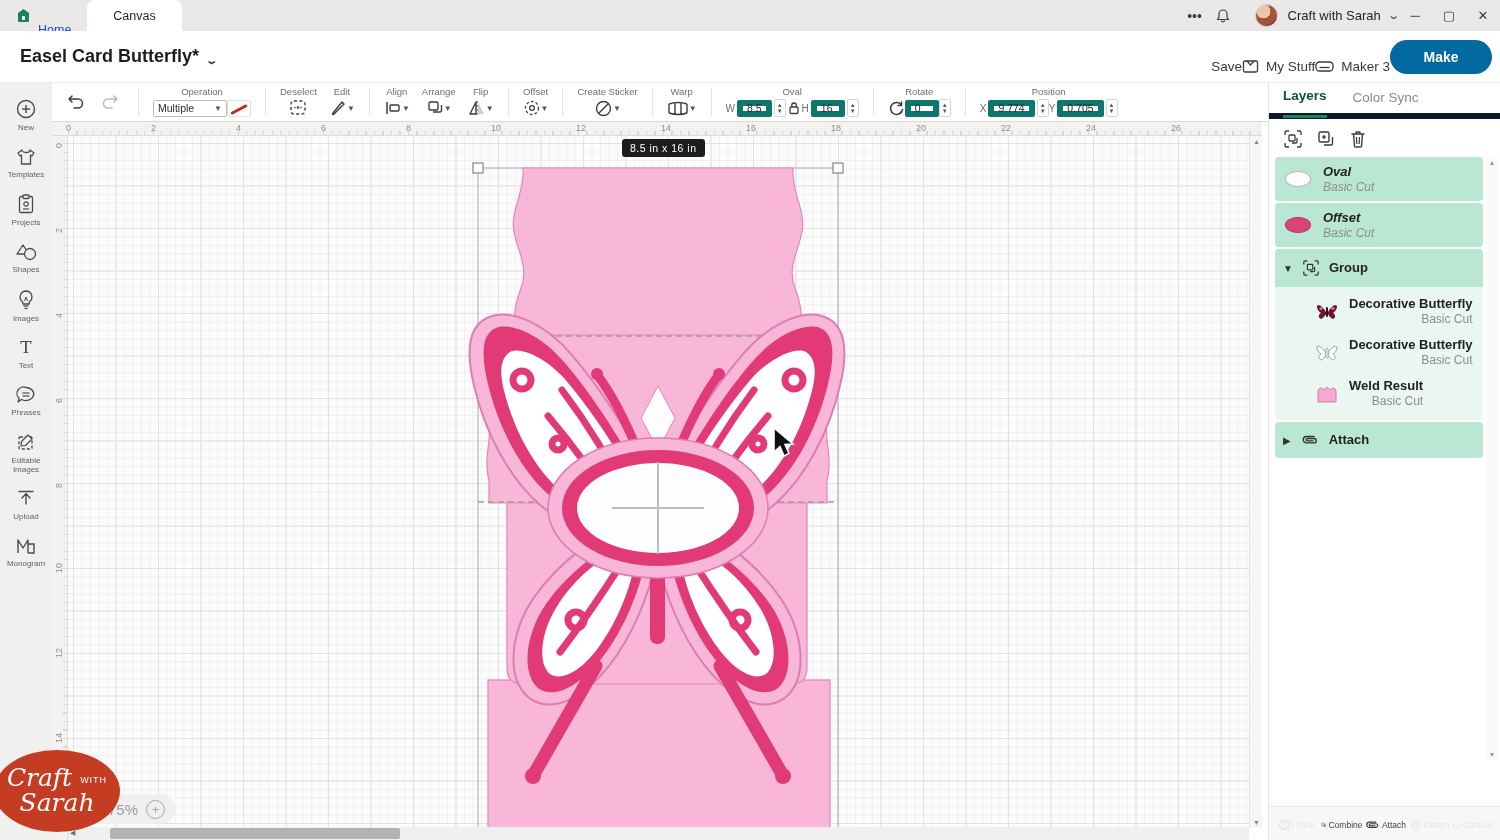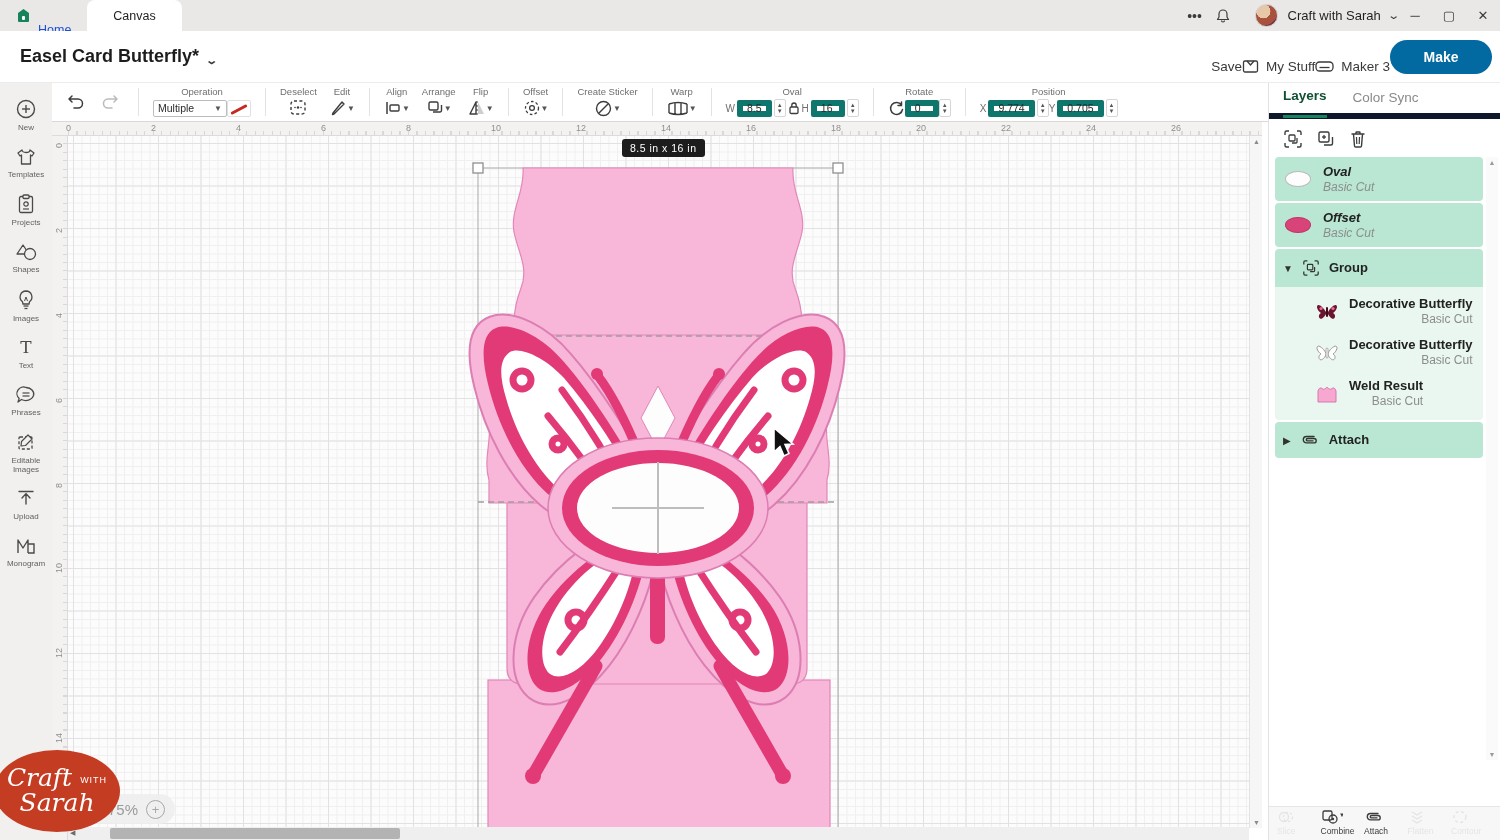--- a/index.html
+++ b/index.html
@@ -100,21 +100,21 @@
   .crow { display:flex; align-items:center; gap:10px; padding:5px 8px 5px 40px;text-align:right; }
   .oval-thumb { width:26px; height:16px; border-radius:50%; background:#fdfdfd; border:1.5px solid #b9b9b9; }
   .offset-thumb { width:26px; height:16px; border-radius:50%; background:#d94478; border:1.5px solid #c2336a; }
   .attach-row { display:flex; align-items:center; gap:9px; background:#b9e7d3; border-radius:4px; padding:10px 8px; }
   .rp-scroll { position:absolute; right:2px; top:74px; bottom:80px; width:12px; background:#fafafa; }
   .rp-scroll .arr { position:absolute; left:0; width:12px; text-align:center; font-size:7px; color:#9a9a9a; }
   .blank-strip { position:absolute; left:0; bottom:34px; width:232px; height:46px; border-top:1px solid #e6e6e6; background:#fff; display:flex; align-items:center; gap:14px; padding-left:10px; }
   .blank-swatch { width:38px; height:28px; background:#fff; border:1px solid #bdbdbd; border-radius:2px; box-shadow:0 1px 2px rgba(0,0,0,.08); }
   .blank-lbl { font-size:11px; color:#555; }
   .actions { position:absolute; left:0; bottom:0; width:232px; height:34px; background:#f7f7f7; border-top:1px solid #e6e6e6; display:flex; justify-content:space-between; padding:2px 8px 0; }
-  .act { display:flex; flex-direction:column; align-items:flex-start; gap:1px; width:42px; }
+  .act { display:flex; flex-direction:row; align-items:center; gap:1px; width:42px; }
   .act .alabel { font-size:8.5px; color:#3d3d3d; }
   .act.dis .alabel { color:#c2c2c2; }
 
   svg { display:block; }
 </style>
 </head>
 <body>
 
 <div class="app">
 

